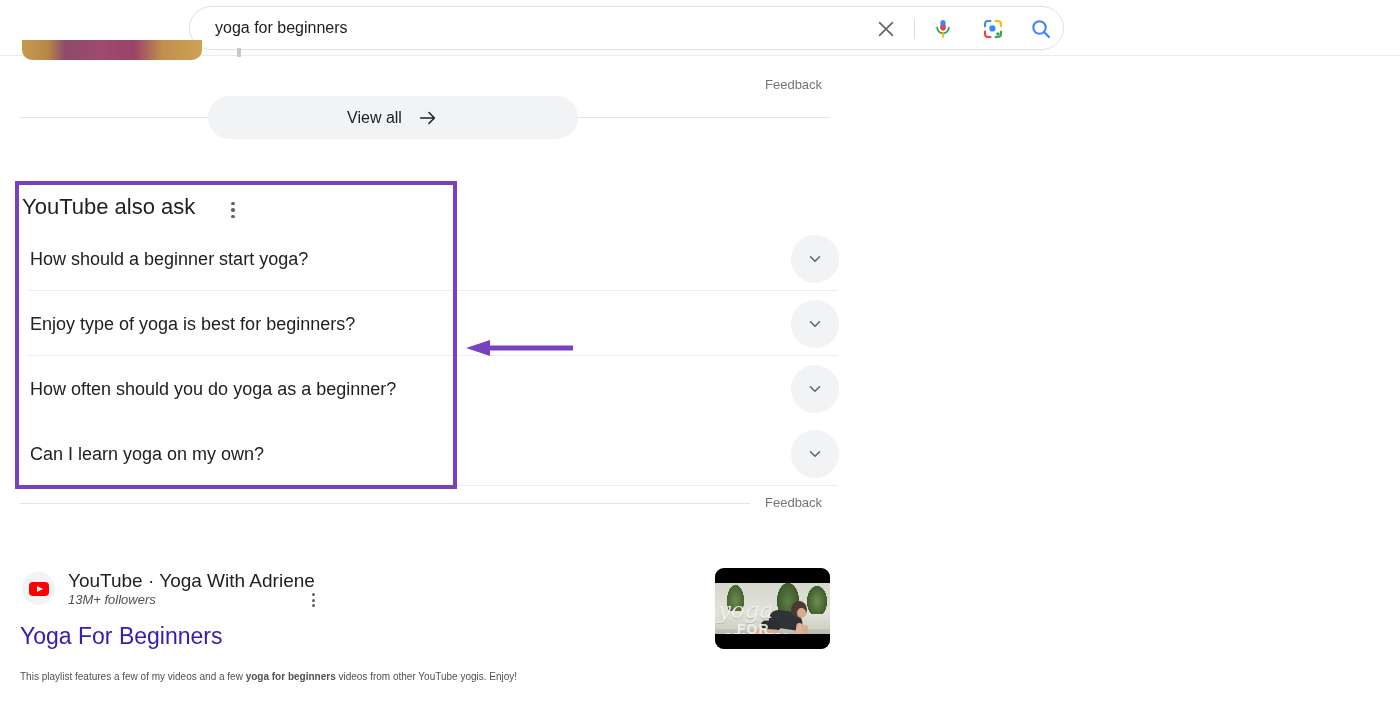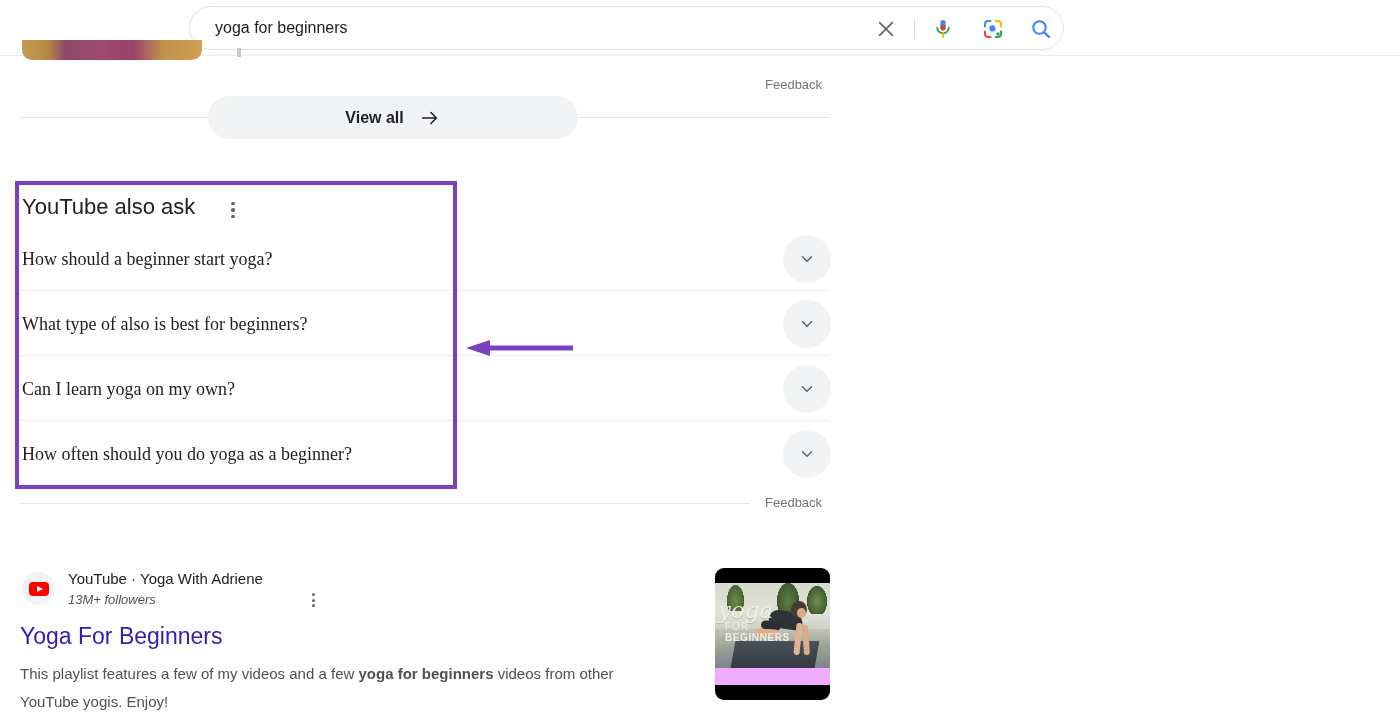--- a/index.html
+++ b/index.html
@@ -103,42 +103,41 @@
     position: absolute; left: 578px; top: 22px;
     width: 252px; height: 1px; background: #e4e4e7;
   }
   .viewall-pill {
     position: absolute; left: 208px; top: 1px;
     width: 370px; height: 43px;
     background: #f1f3f4;
     border-radius: 22px;
     display: flex; align-items: center; justify-content: center;
     cursor: pointer;
-    font-weight: bold;
   }
   .viewall-pill .va-label {
     font-size: 16px; color: #202124;
   }
   .va-arrow { margin-left: 15px; display: flex; align-items: center; }
 
   
   .paa { position: absolute; left: 0; top: 180px; width: 860px; }
   .paa-title {
     position: absolute; left: 22px; top: 14px;
     font-size: 22px; color: #202124;
     font-family: "Liberation Sans", sans-serif;
   }
   .paa-kebab {
     position: absolute; left: 226px; top: 19px;
     width: 14px; height: 22px; cursor: pointer;
     display: flex; flex-direction: column; align-items: center; justify-content: center; gap: 3px;
   }
   .paa-kebab i { width: 3.5px; height: 3.5px; border-radius: 50%; background: #5f6368; display: block; }
 
-  .paa-list { position: absolute; left: 0; top: 46px; width: 860px; font-family: Liberation Serif, serif; }
+  .paa-list { position: absolute; left: 8px; top: 46px; width: 860px; }
   .paa-row {
     position: relative;
     height: 65px;
     width: 830px;
     cursor: pointer;
   }
   .paa-row .q {
     position: absolute; left: 22px; top: 50%;
     transform: translateY(-50%);
     font-size: 18px; color: #202124;
@@ -191,51 +190,51 @@
   }
   .yt-play::after {
     content: ""; display: block;
     border-left: 6px solid #fff;
     border-top: 3.5px solid transparent;
     border-bottom: 3.5px solid transparent;
     margin-left: 2px;
   }
   .yt-source {
     position: absolute; left: 68px; top: 5px;
-    font-size: 15px; color: #202124;
+    font-size: 19px; color: #202124;
   }
   .yt-followers {
     position: absolute; left: 68px; top: 27px;
     font-size: 13px; color: #4d5156; font-style: italic;
   }
   .yt-kebab {
     position: absolute; left: 307px; top: 26px;
     width: 12px; height: 18px; cursor: pointer;
     display: flex; flex-direction: column; align-items: center; justify-content: center; gap: 2.5px;
   }
   .yt-kebab i { width: 3px; height: 3px; border-radius: 50%; background: #5f6368; display: block; }
   .yt-title {
     position: absolute; left: 20px; top: 58px;
     font-size: 23px; color: #3320b3;
     cursor: pointer;
   }
   .yt-snippet {
     position: absolute; left: 20px; top: 95px;
     width: 645px;
-    font-size: 15px; line-height: 28px; color: #4d5156;
+    font-size: 10px; line-height: 33px; color: #4d5156;
   }
   .yt-snippet b { color: #4d5156; font-weight: bold; }
 
   
   .thumb {
     position: absolute; left: 715px; top: 568px;
-    width: 115px; height: 132px;
+    width: 115px; height: 81px;
     border-radius: 9px;
     overflow: hidden;
-    background: #f0abfc;
+    background: #f97316;
     cursor: pointer;
   }
   .thumb-bar { position: absolute; left: 0; width: 115px; height: 15px; background: #000; }
   .thumb-bar.top { top: 0; }
   .thumb-bar.bot { bottom: 0; }
   .thumb-scene {
     position: absolute; left: 0; top: 15px;
     width: 115px; height: 85px;
     background: linear-gradient(180deg,#b9bdb4 0%, #cfd2c8 22%, #dcded4 40%, #c9ccbf 62%, #6d737a 76%, #4e545c 100%);
     overflow: hidden;
@@ -309,23 +308,24 @@
   .th-yoga {
     position: absolute; left: 1px; top: 0px;
     font-family: "DejaVu Serif", serif;
     font-style: italic;
     font-size: 23px;
     line-height: 23px;
     opacity: .92;
     text-shadow: 0 1px 1px rgba(0,0,0,.2);
   }
   .th-for {
-    position: absolute; left: 8px; top: 22px;
-    font-size: 10px; letter-spacing: 1px;
+    position: absolute; left: 20px; top: 22px;
+    font-size: 14px; letter-spacing: 1px;
     opacity: .9;
+    font-weight: bold;
   }
   .th-beg {
     position: absolute; left: 8px; top: 33px;
     font-size: 10px; letter-spacing: .6px;
     font-weight: bold;
     opacity: .95;
   }
 </style>
 </head>
 <body>
@@ -414,46 +414,46 @@
         <div class="q">How should a beginner start yoga?</div>
         <div class="chev">
           <svg width="18" height="18" viewBox="0 0 24 24">
             <path d="M6 9l6 6 6-6" stroke="#5f6368" stroke-width="2" fill="none" stroke-linecap="round" stroke-linejoin="round"></path>
           </svg>
         </div>
         <div class="paa-sep"></div>
       </div>
 
       <div class="paa-row">
-        <div class="q">What type of also is best for beginners?</div>
+        <div class="q">Enjoy type of yoga is best for beginners?</div>
         <div class="chev">
           <svg width="18" height="18" viewBox="0 0 24 24">
             <path d="M6 9l6 6 6-6" stroke="#5f6368" stroke-width="2" fill="none" stroke-linecap="round" stroke-linejoin="round"></path>
           </svg>
         </div>
         <div class="paa-sep"></div>
+      </div>
+
+      <div class="paa-row">
+        <div class="q">How often should you do yoga as a beginner?</div>
+        <div class="chev">
+          <svg width="18" height="18" viewBox="0 0 24 24">
+            <path d="M6 9l6 6 6-6" stroke="#5f6368" stroke-width="2" fill="none" stroke-linecap="round" stroke-linejoin="round"></path>
+          </svg>
+        </div>
       </div>
 
       <div class="paa-row">
         <div class="q">Can I learn yoga on my own?</div>
         <div class="chev">
           <svg width="18" height="18" viewBox="0 0 24 24">
             <path d="M6 9l6 6 6-6" stroke="#5f6368" stroke-width="2" fill="none" stroke-linecap="round" stroke-linejoin="round"></path>
           </svg>
         </div>
         <div class="paa-sep"></div>
-      </div>
-
-      <div class="paa-row">
-        <div class="q">How often should you do yoga as a beginner?</div>
-        <div class="chev">
-          <svg width="18" height="18" viewBox="0 0 24 24">
-            <path d="M6 9l6 6 6-6" stroke="#5f6368" stroke-width="2" fill="none" stroke-linecap="round" stroke-linejoin="round"></path>
-          </svg>
-        </div>
       </div>
 
     </div>
   </div>
 
   <div class="paa-foot-line"></div>
   <div class="feedback fb-bottom">Feedback</div>
 
   <div class="anno-box"></div>
   <div class="anno-arrow">

